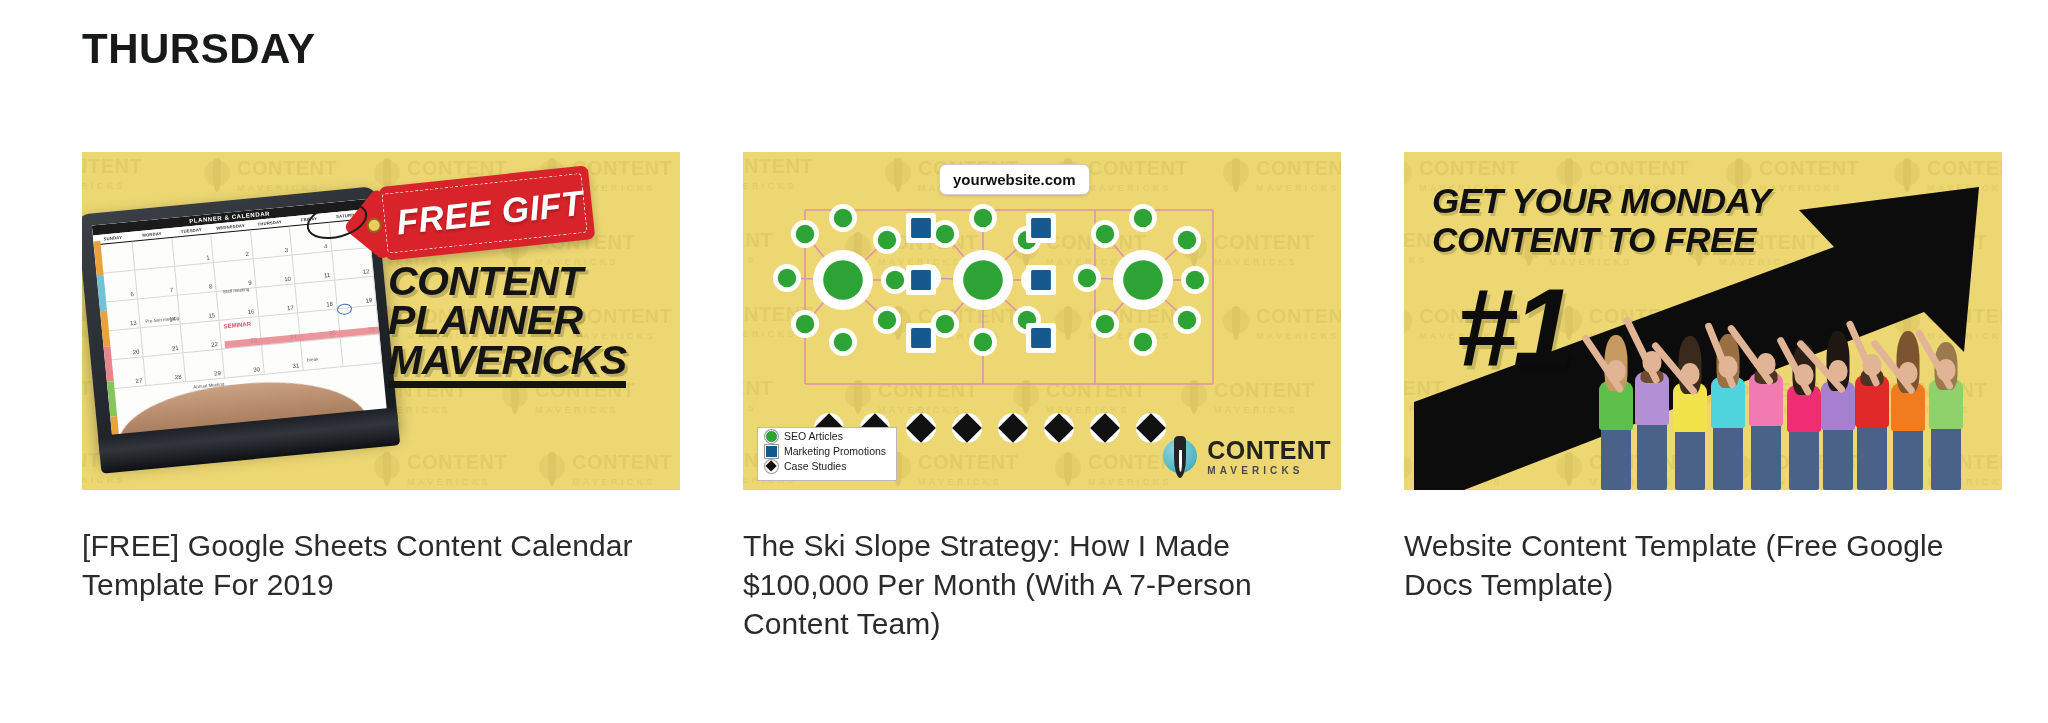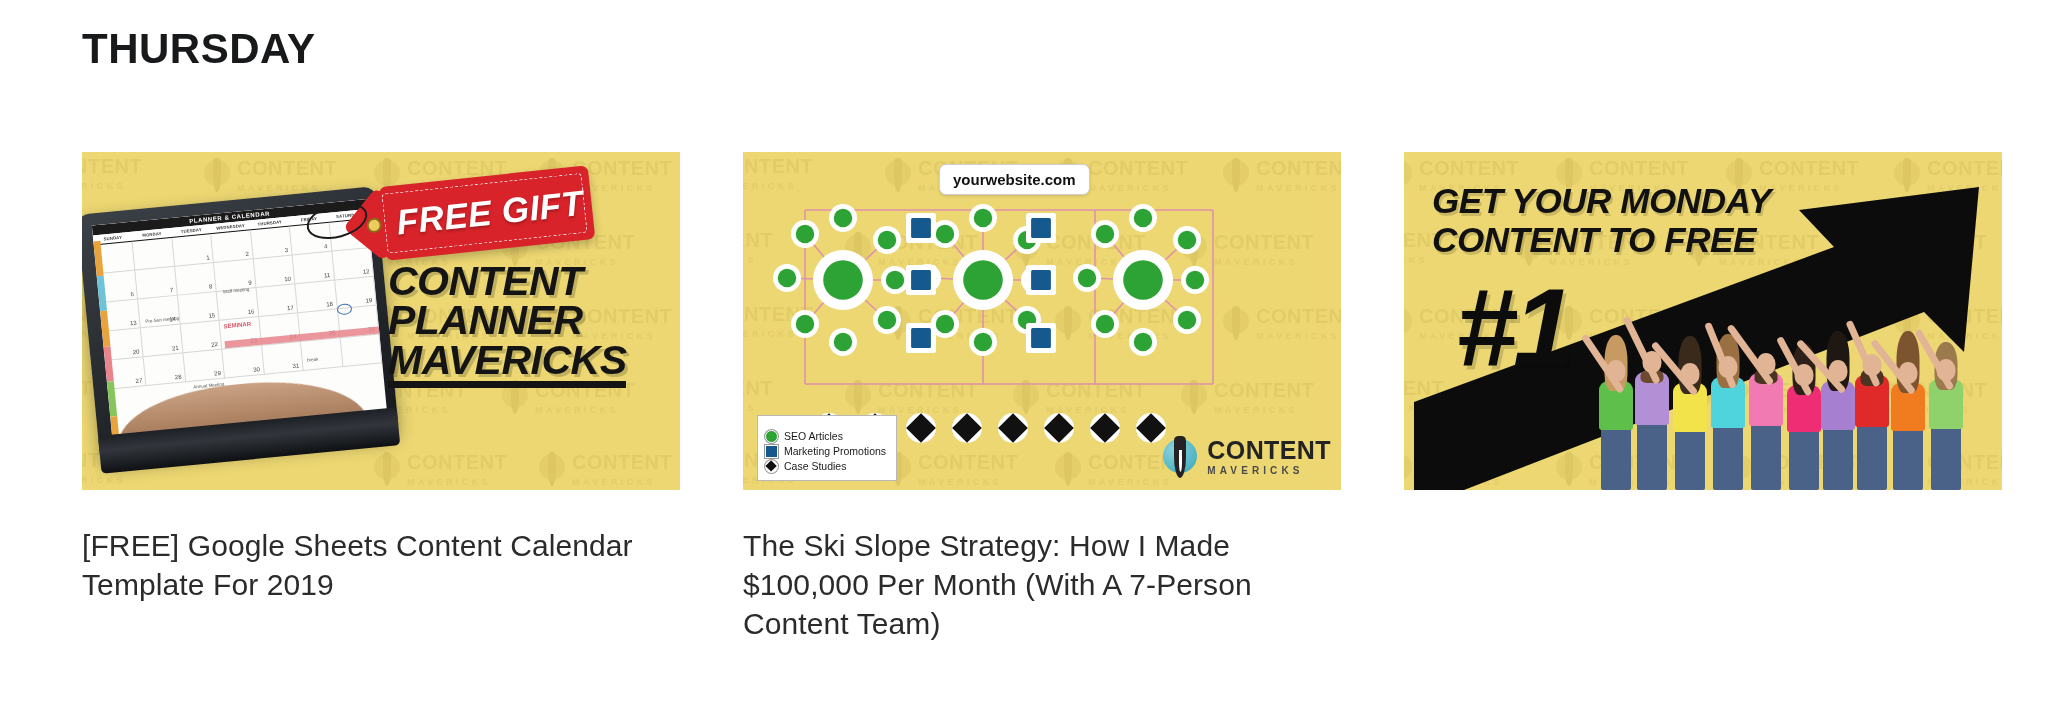--- a/index.html
+++ b/index.html
@@ -247,21 +247,21 @@
     padding: 6px 13px;
     font-size: 15px; font-weight: 700; color: #111;
     box-shadow: 0 1px 3px rgba(0,0,0,.14);
     white-space: nowrap;
   }
   .legend {
     position: absolute;
     left: 14px; bottom: 9px;
     background: #fff;
     border: 1px solid #b9b9b9;
-    padding: 13px 10px 6px 7px;
+    padding: 1px 10px 6px 7px;
   }
   .legend-row {
     display: flex; align-items: center; gap: 6px;
     font-size: 10.5px; color: #1a1a1a; line-height: 1.42;
   }
   .lg-mark { width: 13px; height: 13px; flex: none; position: relative; }
   .lg-mark.circle {
     border-radius: 50%; background: #2ea335;
     border: 1.6px solid #fff; box-shadow: 0 0 0 1px #9a9a9a;
   }
@@ -1058,16 +1058,17 @@
             <div class="person" style="left: 332px; width: 40px; height: 152px;">
               <div class="p-legs" style="height: 63.84px; bottom: 0px;"></div>
               <div class="p-torso" style="background: rgb(143, 209, 106); height: 50.16px; bottom: 60.8px;"></div>
               <div class="p-hair" style="background: rgb(155, 122, 78); height: 48px; bottom: 100.32px;"></div>
               <div class="p-head" style="bottom: 109.44px;"></div>
               <div class="p-arm" style="height: 68.4px; bottom: 100.32px; left: 22px; transform: rotate(-30deg);"></div>
             </div>
           </div>
       </div>
 
+      <div class="card-title">Website Content Template (Free Google Docs Template)</div>
     </div>
 
   </div>
 </div>
 
 </body></html>

